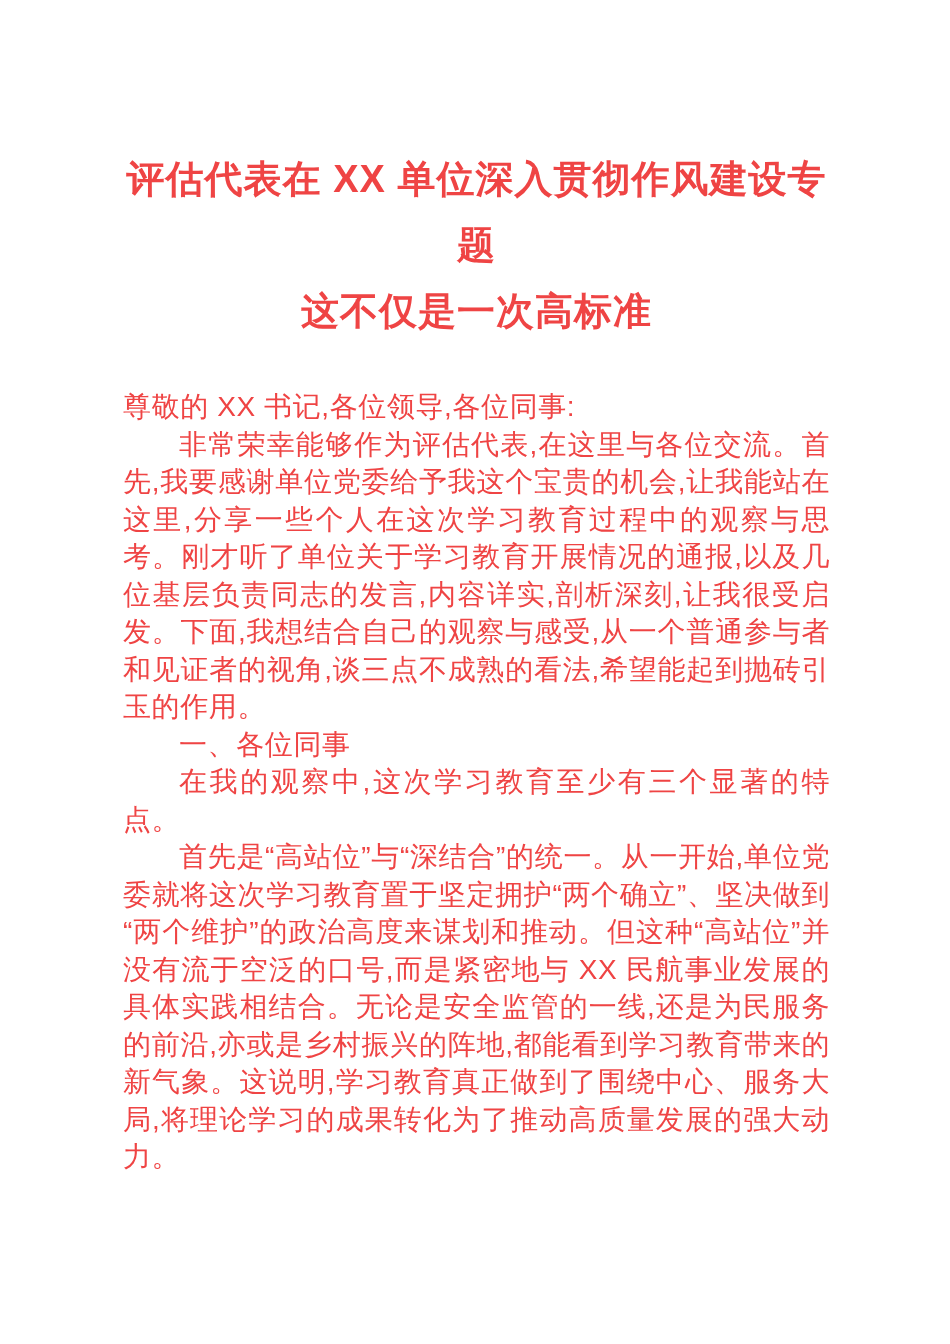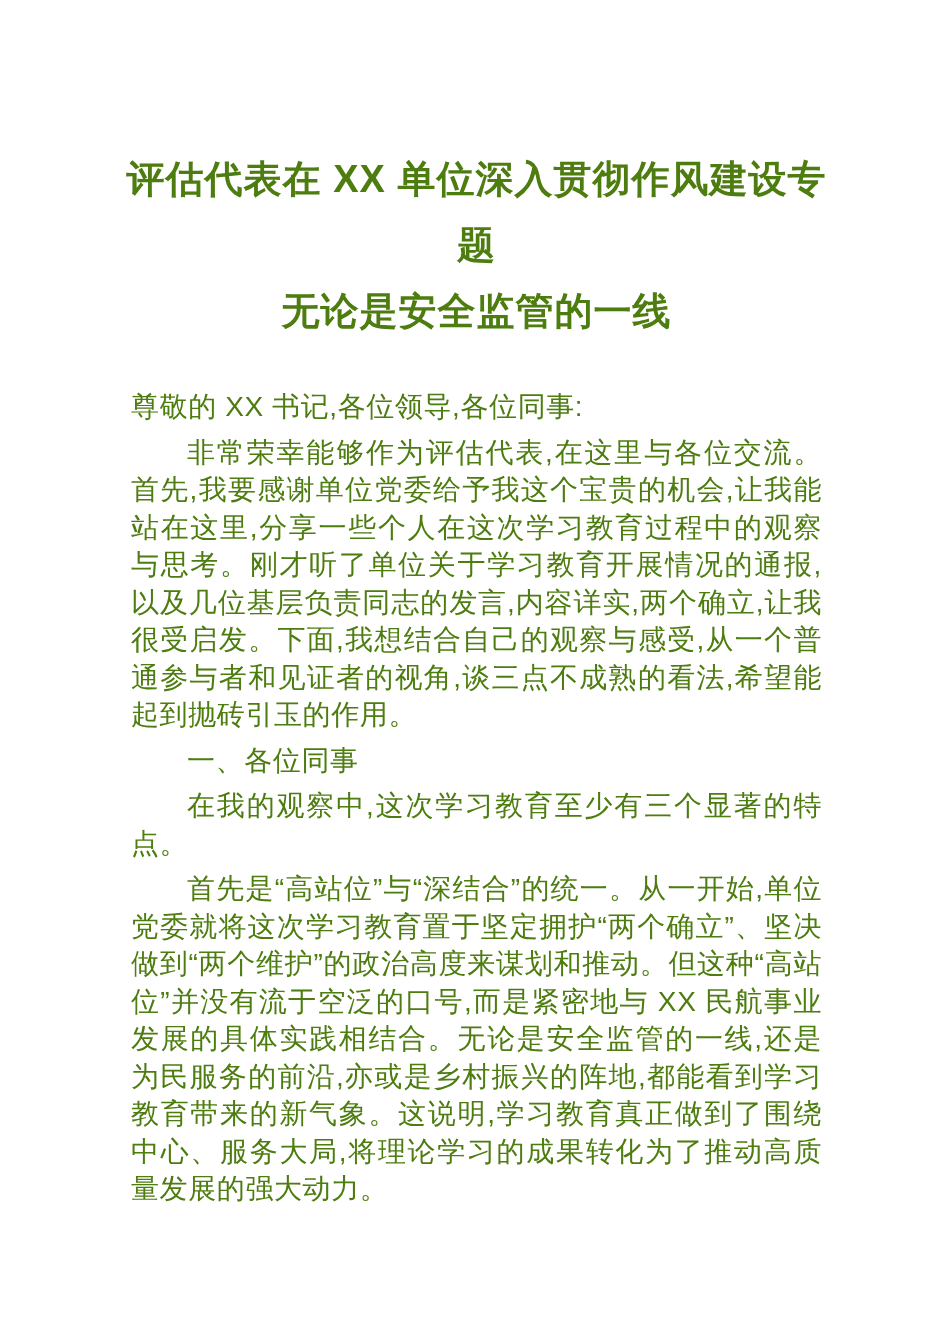--- a/index.html
+++ b/index.html
@@ -7,21 +7,21 @@
     padding: 0;
     background: #ffffff;
   }
   .page {
     position: relative;
     width: 950px;
     height: 1344px;
     background: #ffffff;
     box-sizing: border-box;
     padding: 146px 120px 0 123px;
-    color: #4d7c0f;
+    color: #ef4444;
     font-family: "Liberation Sans", sans-serif;
     overflow: hidden;
   }
   .doc-title {
     margin: 0 0 44px 0;
     font-size: 38px;
     font-weight: 700;
     line-height: 66px;
     text-align: center;
     letter-spacing: 1px;
@@ -29,39 +29,39 @@
   .title-line {
     display: block;
   }
   .doc-body {
     font-size: 28px;
     line-height: 37.5px;
     text-align: justify;
     letter-spacing: 0.6px;
   }
   .para {
-    margin: 8px;
+    margin: 0;
     text-indent: 2em;
   }
   .para.no-indent {
     text-indent: 0;
   }
 </style>
 </head>
 <body>
 
 <div class="page">
 
   <h1 class="doc-title">
     <span class="title-line">评估代表在 XX 单位深入贯彻作风建设专题</span>
-    <span class="title-line">无论是安全监管的一线</span>
+    <span class="title-line">这不仅是一次高标准</span>
   </h1>
 
   <div class="doc-body">
     <p class="para no-indent">尊敬的 XX 书记,各位领导,各位同事:</p>
-    <p class="para">非常荣幸能够作为评估代表,在这里与各位交流。首先,我要感谢单位党委给予我这个宝贵的机会,让我能站在这里,分享一些个人在这次学习教育过程中的观察与思考。刚才听了单位关于学习教育开展情况的通报,以及几位基层负责同志的发言,内容详实,两个确立,让我很受启发。下面,我想结合自己的观察与感受,从一个普通参与者和见证者的视角,谈三点不成熟的看法,希望能起到抛砖引玉的作用。</p>
+    <p class="para">非常荣幸能够作为评估代表,在这里与各位交流。首先,我要感谢单位党委给予我这个宝贵的机会,让我能站在这里,分享一些个人在这次学习教育过程中的观察与思考。刚才听了单位关于学习教育开展情况的通报,以及几位基层负责同志的发言,内容详实,剖析深刻,让我很受启发。下面,我想结合自己的观察与感受,从一个普通参与者和见证者的视角,谈三点不成熟的看法,希望能起到抛砖引玉的作用。</p>
     <p class="para">一、各位同事</p>
     <p class="para">在我的观察中,这次学习教育至少有三个显著的特点。</p>
     <p class="para">首先是“高站位”与“深结合”的统一。从一开始,单位党委就将这次学习教育置于坚定拥护“两个确立”、坚决做到“两个维护”的政治高度来谋划和推动。但这种“高站位”并没有流于空泛的口号,而是紧密地与 XX 民航事业发展的具体实践相结合。无论是安全监管的一线,还是为民服务的前沿,亦或是乡村振兴的阵地,都能看到学习教育带来的新气象。这说明,学习教育真正做到了围绕中心、服务大局,将理论学习的成果转化为了推动高质量发展的强大动力。</p>
 
   </div>
 
 </div>
 
 </body></html>

